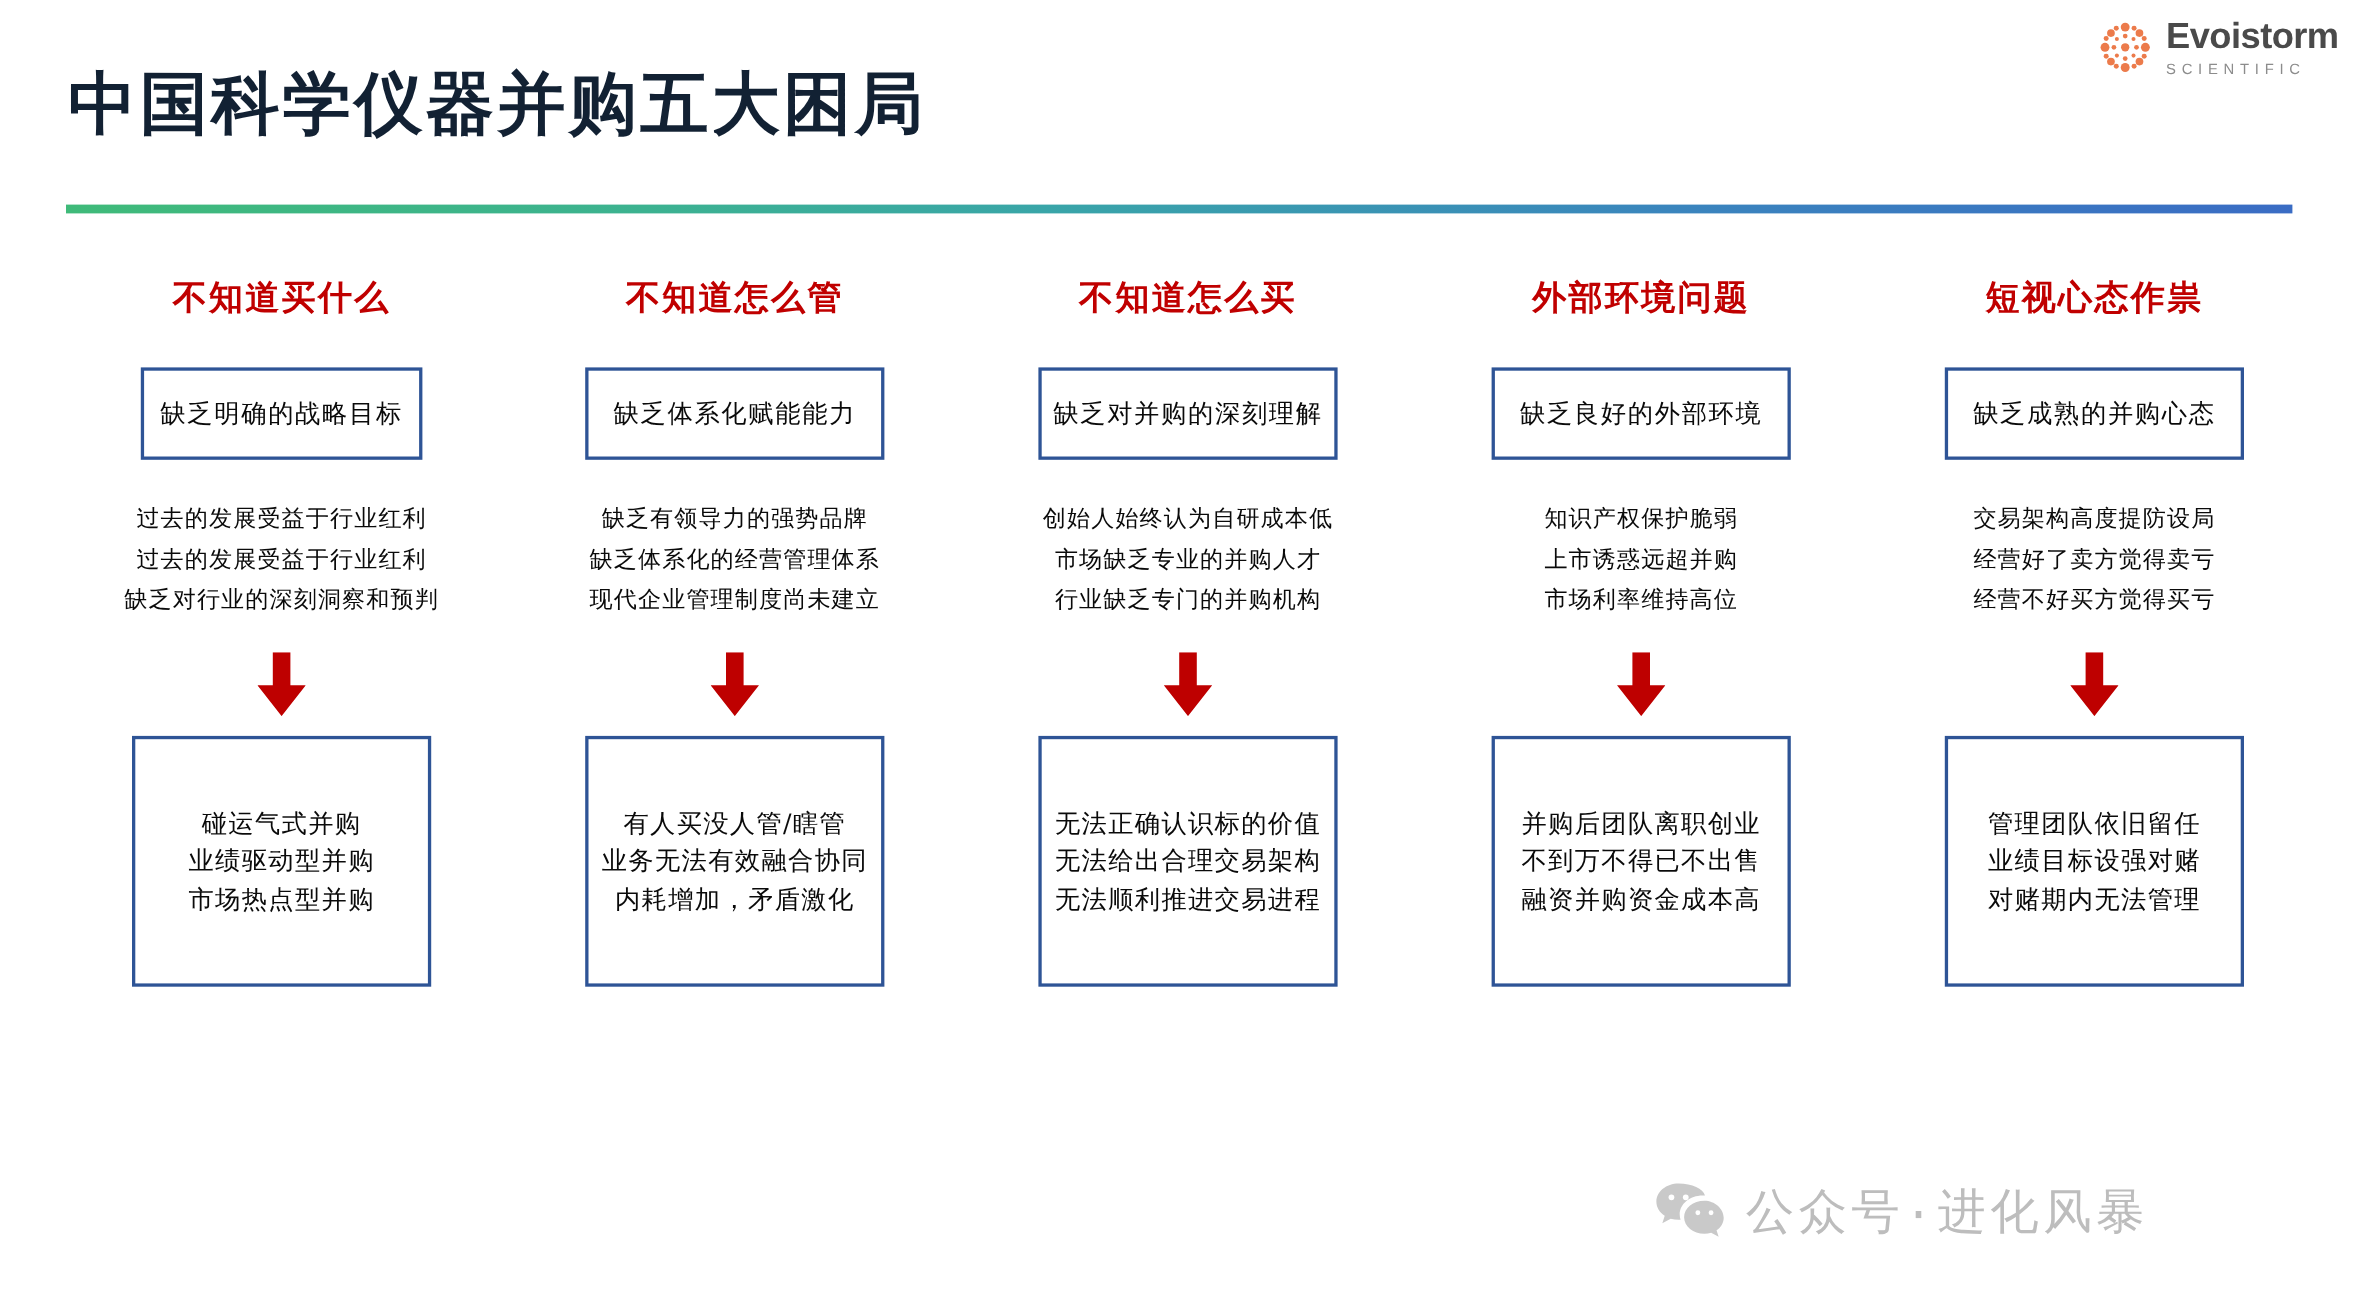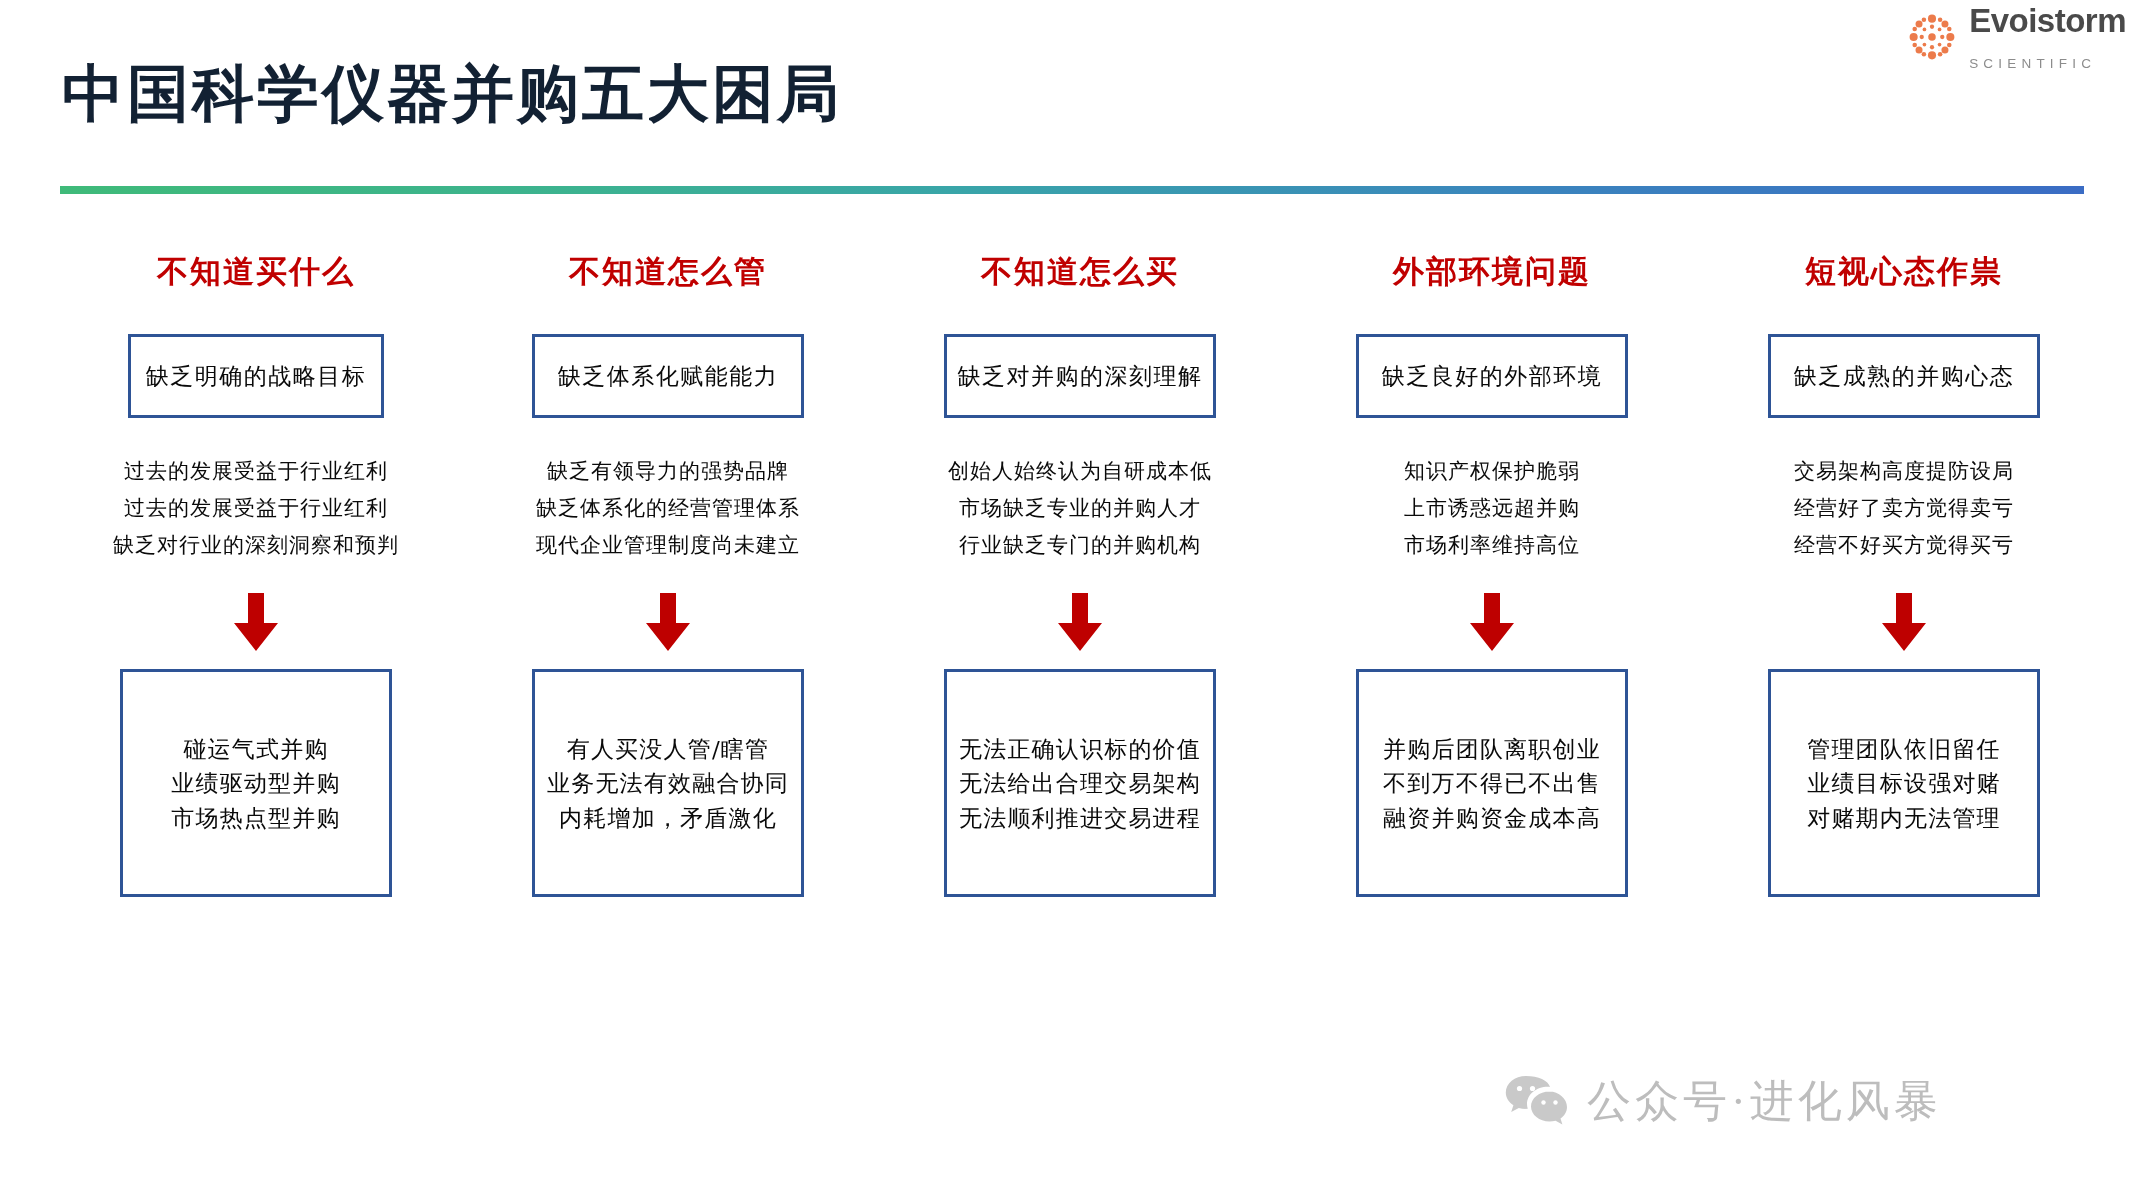--- a/index.html
+++ b/index.html
@@ -13,42 +13,42 @@
   #slide {
     position: relative;
     width: 2154px;
     height: 1192px;
     background: #ffffff;
   }
 
   
   .logo-wrap {
     position: absolute;
-    top: 4px;
+    top: 16px;
     right: 28px;
     display: flex;
     align-items: center;
     gap: 10px;
   }
   .logo-mark { width: 54px; height: 54px; display: block; }
   .logo-text-block { display: flex; flex-direction: column; line-height: 1; }
   .logo-word {
     font-family: "Liberation Sans", sans-serif;
     font-size: 33px;
     font-weight: 600;
     color: #4a4a4a;
     letter-spacing: -0.5px;
   }
   .logo-sub {
     font-family: "Liberation Sans", sans-serif;
     font-size: 13.5px;
     font-weight: 400;
     color: #8c8c8c;
     letter-spacing: 5.2px;
-    margin-top: 20px;
+    margin-top: 7px;
   }
 
   
   .title {
     position: absolute;
     left: 62px;
     top: 52px;
     font-size: 62px;
     font-weight: 700;
     color: #122133;
@@ -164,21 +164,21 @@
     position: absolute;
     left: 1505px;
     top: 1072px;
     display: flex;
     align-items: center;
     gap: 16px;
     pointer-events: none;
   }
   .wm-icon { width: 66px; height: 56px; display: block; }
   .wm-text {
-    font-family: Liberation Serif, serif;
+    font-family: Liberation Mono, monospace;
     font-size: 44px;
     color: #bdbdbd;
     letter-spacing: 4px;
     white-space: nowrap;
   }
 </style>
 </head>
 <body>
 
 <div id="slide">

